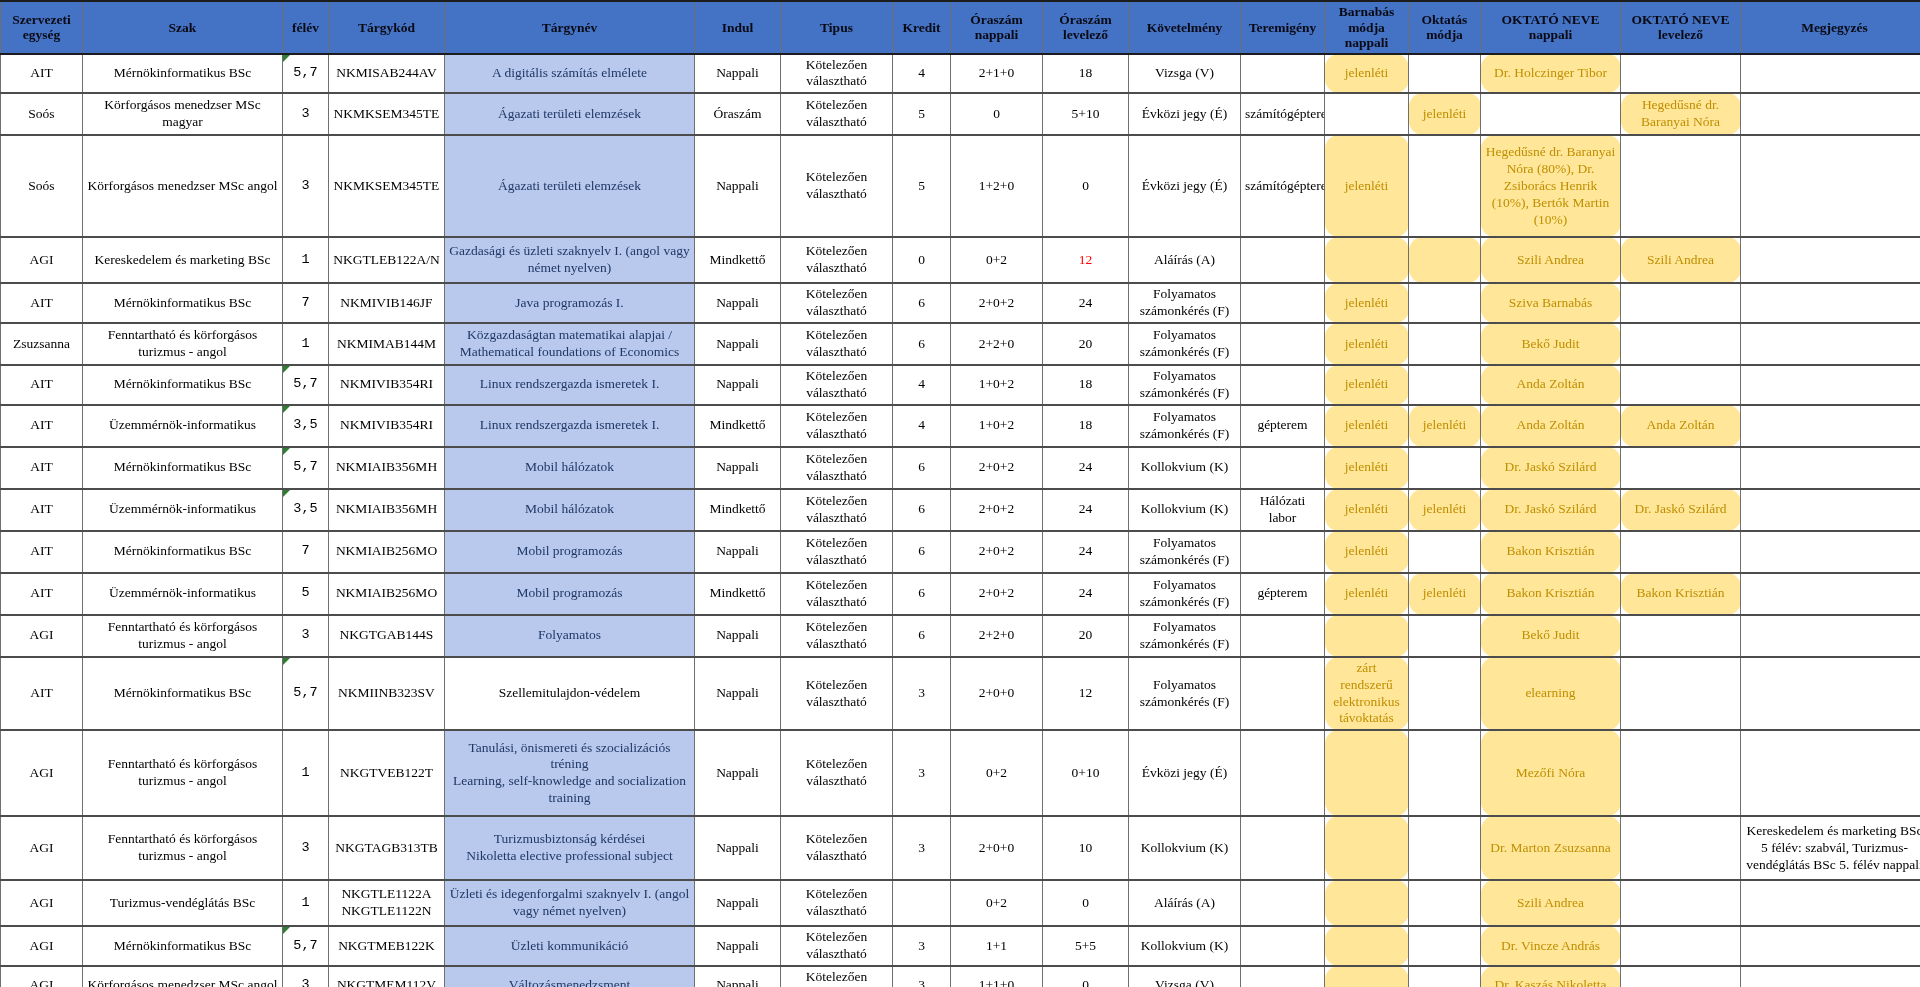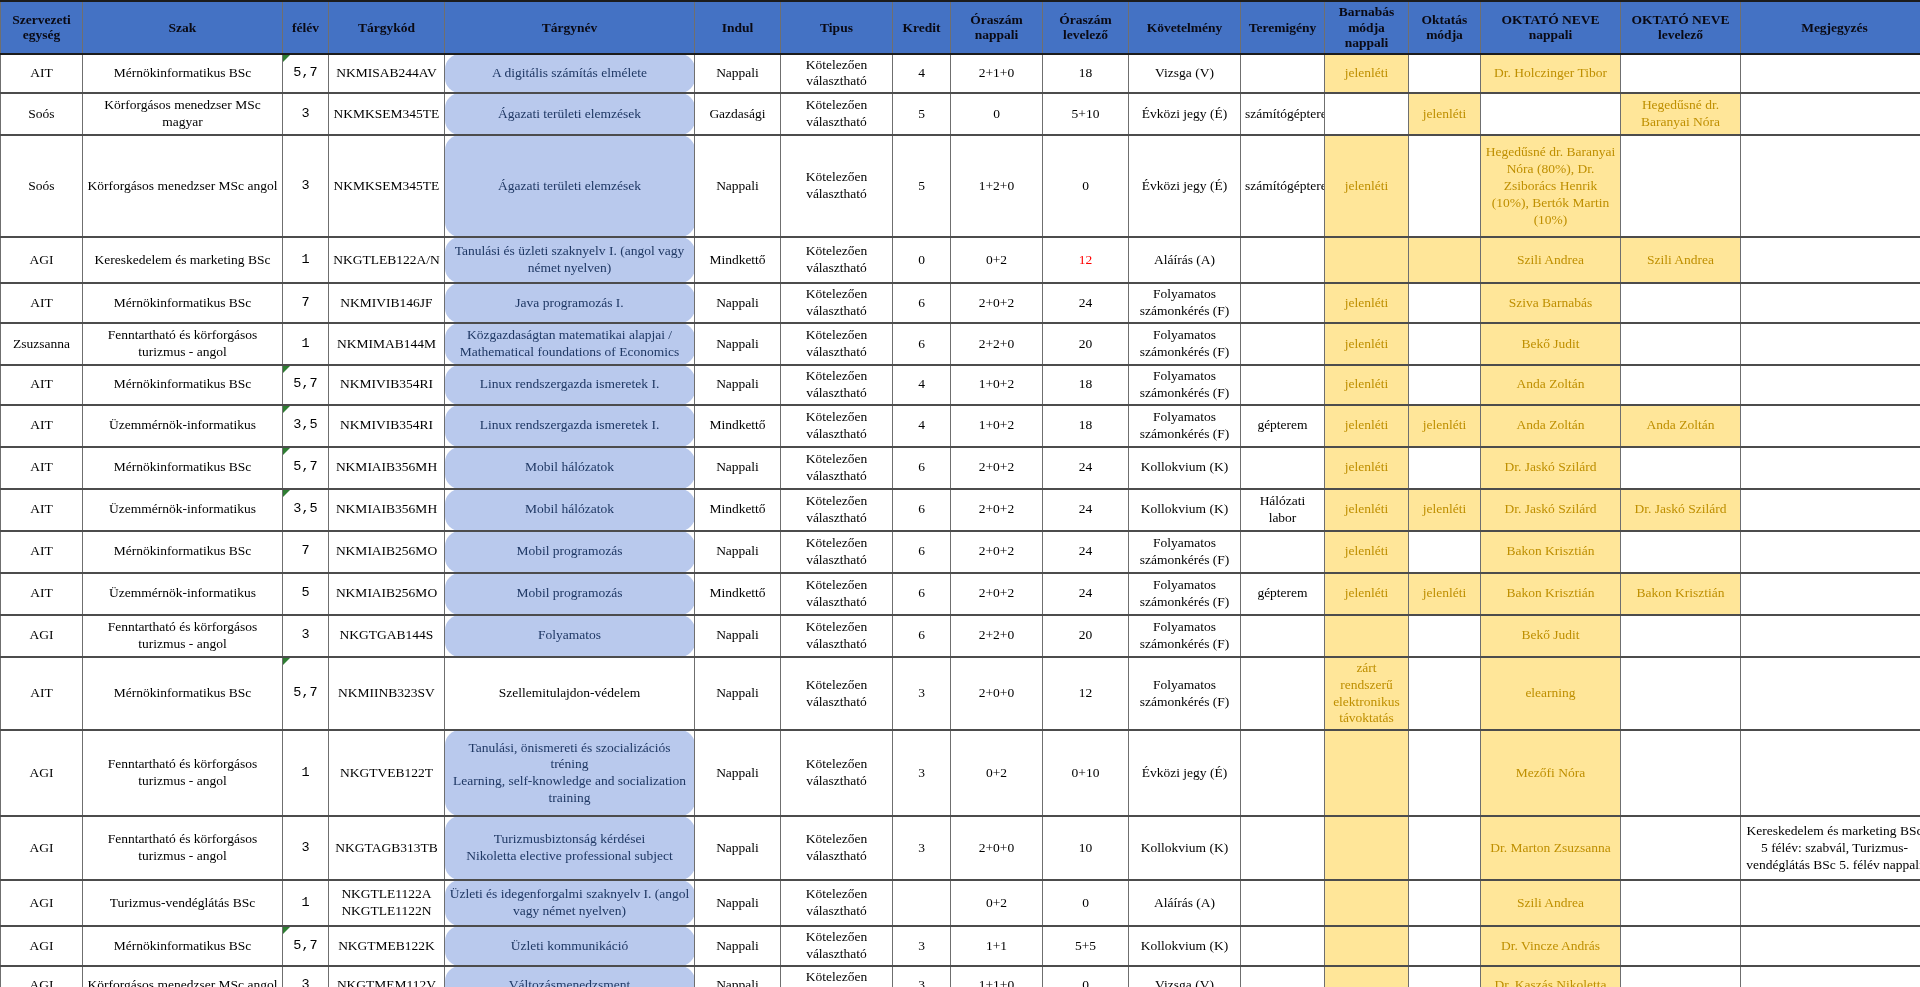--- a/index.html
+++ b/index.html
@@ -8,22 +8,22 @@
   table{border-collapse:collapse;table-layout:fixed;width:1920px;color:#000;
         font-family:"Liberation Serif",serif;font-size:13.5px;}
   th,td{border-left:1px solid #6f6f6f;border-right:1px solid #6f6f6f;
         border-top:2px solid #4c4c4c;border-bottom:2px solid #4c4c4c;
         overflow:hidden;}
   thead th{background:var(--header-bg,#4472C4);color:var(--header-text,#0a0a14);
         font-weight:bold;text-align:center;vertical-align:middle;
         padding:2px 3px;height:29px;line-height:1.15;border-bottom:2px solid #1c1c1c;border-top:2px solid #1c1c1c;}
   td{padding:2px 4px;text-align:center;vertical-align:middle;
      white-space:pre-line;line-height:1.25;height:30px;}
-  td.subject{background:var(--subject-bg,#B9C9ED);color:var(--subject-text,#1F3864);border-radius:15px;}
-  td.yellow{background:var(--highlight-bg,#FFE699);color:var(--highlight-text,#BF8F00);}
+  td.subject{background:var(--subject-bg,#B9C9ED);color:var(--subject-text,#1F3864);}
+  td.yellow{background:var(--highlight-bg,#FFE699);color:var(--highlight-text,#BF8F00);border-radius:14px;}
   td.red{color:var(--alert-text,#FF0000);}
   td.fe{position:relative;font-family:Liberation Mono, monospace;}
   .tri{position:absolute;top:0;left:0;width:0;height:0;
        border-top:7px solid var(--triangle,#2E7D32);border-right:7px solid transparent;}
   
   .c0{width:82px}.c1{width:200px}.c2{width:46px}.c3{width:116px}.c4{width:250px}
   .c5{width:86px}.c6{width:112px}.c7{width:58px}.c8{width:92px}.c9{width:86px}
   .c10{width:112px}.c11{width:84px}.c12{width:84px}.c13{width:72px}.c14{width:140px}
   .c15{width:120px}.c16{width:188px}
   
@@ -102,21 +102,21 @@
           <td class="c14 yellow">Dr. Holczinger Tibor</td>
           <td class="c15"></td>
           <td class="c16"></td>
         </tr>
         <tr>
           <td class="c0">Soós</td>
           <td class="c1">Körforgásos menedzser MSc magyar</td>
           <td class="c2 fe">3</td>
           <td class="c3">NKMKSEM345TE</td>
           <td class="c4 subject">Ágazati területi elemzések</td>
-          <td class="c5">Gazdasági</td>
+          <td class="c5">Óraszám</td>
           <td class="c6">Kötelezően választható</td>
           <td class="c7">5</td>
           <td class="c8">0</td>
           <td class="c9">5+10</td>
           <td class="c10">Évközi jegy (É)</td>
           <td class="c11">számítógépterem</td>
           <td class="c12"></td>
           <td class="c13 yellow">jelenléti</td>
           <td class="c14"></td>
           <td class="c15 yellow">Hegedűsné dr. Baranyai Nóra</td>
@@ -139,21 +139,21 @@
           <td class="c13"></td>
           <td class="c14 yellow">Hegedűsné dr. Baranyai Nóra (80%), Dr. Zsiborács Henrik (10%), Bertók Martin (10%)</td>
           <td class="c15"></td>
           <td class="c16"></td>
         </tr>
         <tr>
           <td class="c0">AGI</td>
           <td class="c1">Kereskedelem és marketing BSc</td>
           <td class="c2 fe">1</td>
           <td class="c3">NKGTLEB122A/N</td>
-          <td class="c4 subject">Tanulási és üzleti szaknyelv I. (angol vagy német nyelven)</td>
+          <td class="c4 subject">Gazdasági és üzleti szaknyelv I. (angol vagy német nyelven)</td>
           <td class="c5">Mindkettő</td>
           <td class="c6">Kötelezően választható</td>
           <td class="c7">0</td>
           <td class="c8">0+2</td>
           <td class="c9 red">12</td>
           <td class="c10">Aláírás (A)</td>
           <td class="c11"></td>
           <td class="c12 yellow"></td>
           <td class="c13 yellow"></td>
           <td class="c14 yellow">Szili Andrea</td>

